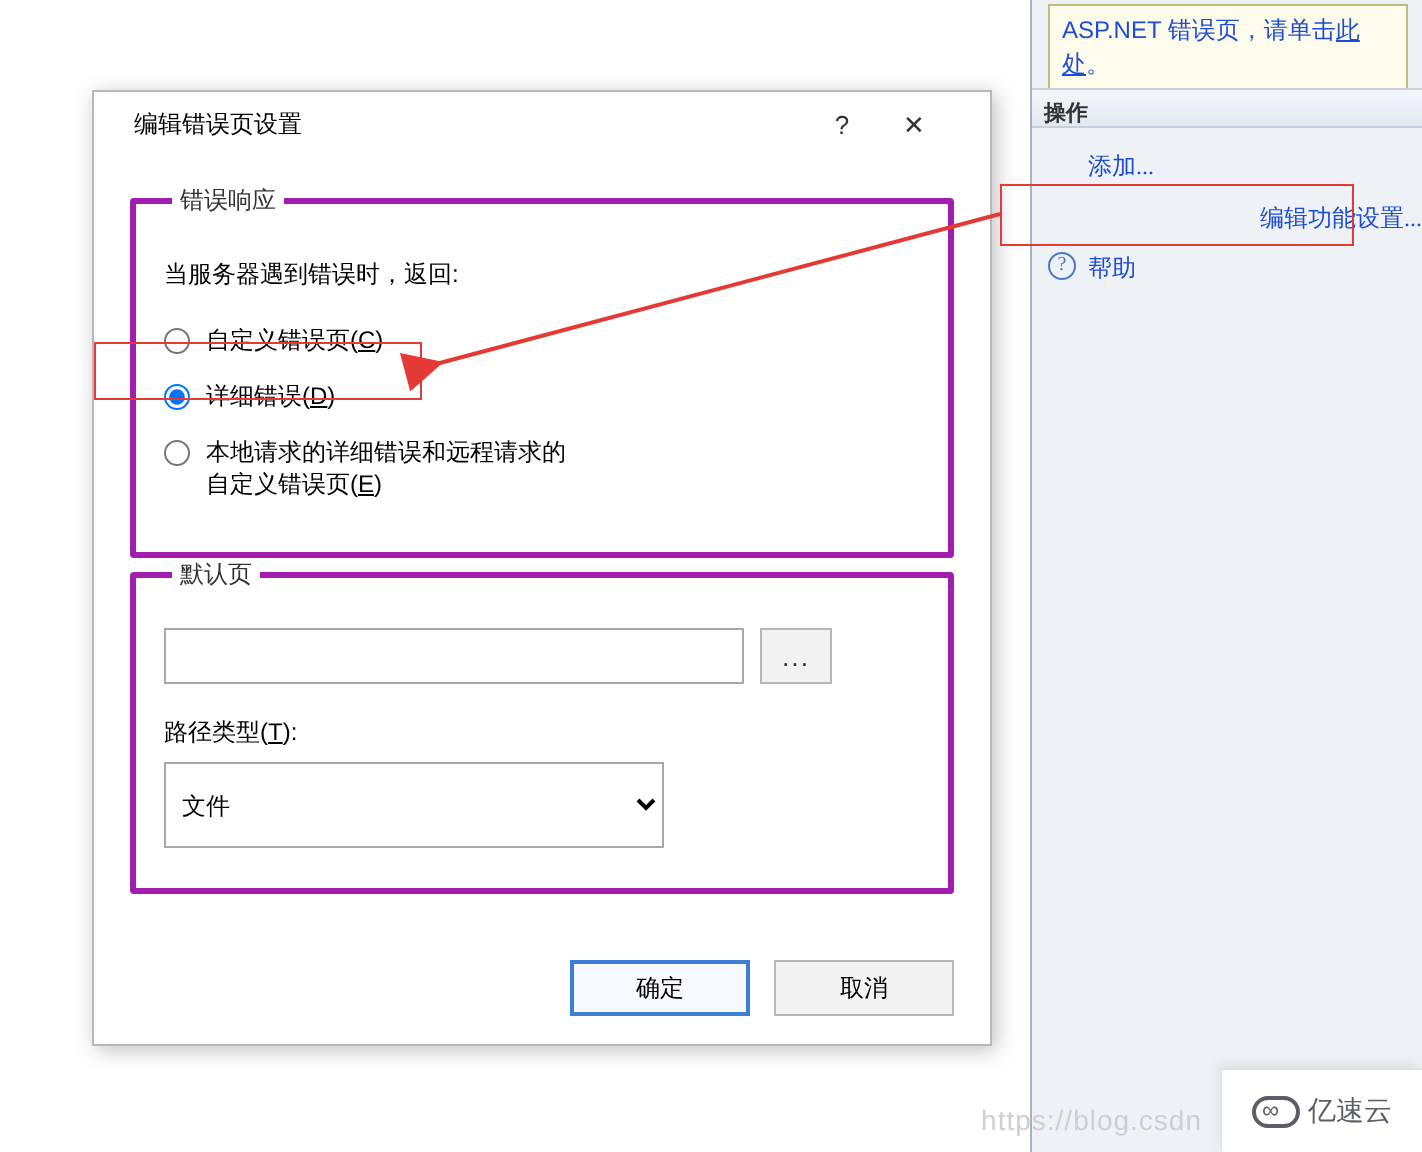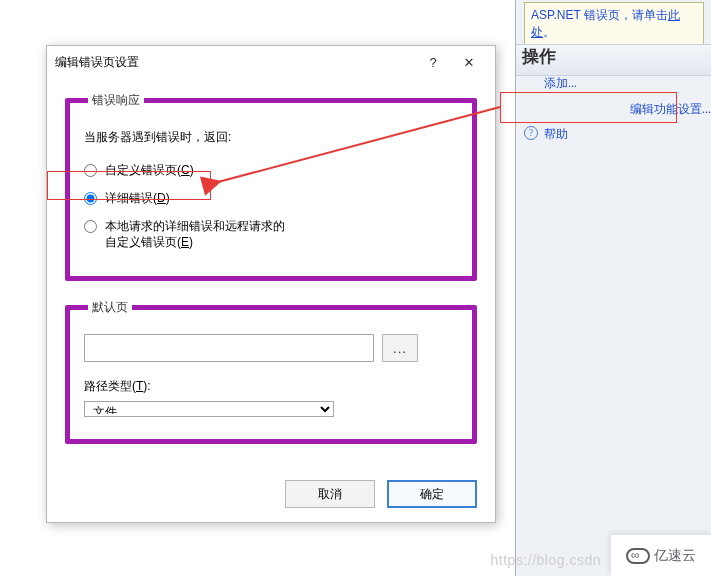--- a/index.html
+++ b/index.html
@@ -35,25 +35,25 @@
       font-size: 12px;
       line-height: 17px;
     }
     .info-box .link { text-decoration: underline; color: #1e4cd3; cursor: pointer; }
 
     .ops-header {
       position: absolute;
       left: 0;
       top: 44px;
       width: 100%;
-      height: 32px;
+      height: 20px;
       line-height: 24px;
       padding-left: 6px;
       font-weight: bold;
-      font-size: 17px;
+      font-size: 11px;
       color: #333;
       background: linear-gradient(#f3f6fa, #e2e8ef);
       border-top: 1px solid #c7d0da;
       border-bottom: 1px solid #c7d0da;
     }
     .ops-item {
       position: absolute;
       left: 0;
       width: 100%;
       height: 22px;
@@ -113,40 +113,39 @@
       width: 450px;
       height: 478px;
       background: #fff;
       border: 1px solid #b8b8b8;
       box-shadow: 2px 2px 10px rgba(0,0,0,.25);
     }
     .titlebar {
       height: 32px;
       display: flex;
       align-items: center;
-      padding: 0 8px;
+      padding: 0 20px;
       background: #fff;
     }
     .titlebar .title { flex: 1; font-size: 12px; }
     .titlebar .tb-btn {
       width: 36px; height: 28px;
       display: flex; align-items: center; justify-content: center;
       font-size: 13px;
       color: #333;
       cursor: pointer;
     }
 
     .body-area {
       padding: 14px 18px 0 18px;
     }
 
     fieldset {
-      border: 5px solid #a21caf;
+      border: 3px solid #a21caf;
       border-radius: 2px;
-      margin-bottom: 18px;
       padding: 18px 14px 20px 14px;
     }
     fieldset legend {
       margin-left: 4px;
       padding: 0 4px;
       font-size: 12px;
       color: #333;
     }
 
     .desc { margin: 2px 0 10px 0; }
@@ -171,21 +170,21 @@
     .browse-btn {
       width: 36px; height: 28px;
       border: 1px solid #b7b7b7;
       background: #f2f2f2;
       color: #333;
       cursor: pointer;
       display: flex; align-items: center; justify-content: center;
       letter-spacing: 1px;
     }
     select.type-select {
-      width: 250px; height: 16px;
+      width: 250px; height: 43px;
       border: 1px solid #a7a7a7;
       background: #fff;
       font-size: 12px;
       padding: 2px 4px;
     }
 
     .dlg-buttons {
       position: absolute;
       right: 18px;
       bottom: 14px;
@@ -317,25 +316,25 @@
         <span>路径类型(</span><span class="u">T</span><span>):</span>
       </div>
       <select class="type-select">
         <option selected="">文件</option>
       </select>
     </fieldset>
 
   </div>
 
   <div class="dlg-buttons">
+    <button class="dlg-btn primary">
+      <span>确定</span>
+    </button>
     <button class="dlg-btn">
       <span>取消</span>
-    </button>
-    <button class="dlg-btn primary">
-      <span>确定</span>
     </button>
   </div>
 </div>
 
 <div class="hl-side"></div>
 <div class="hl-radio"></div>
 
 <svg class="arrow">
   <defs>
     <marker id="ah" markerWidth="12" markerHeight="10" refX="2" refY="5" orient="auto">

